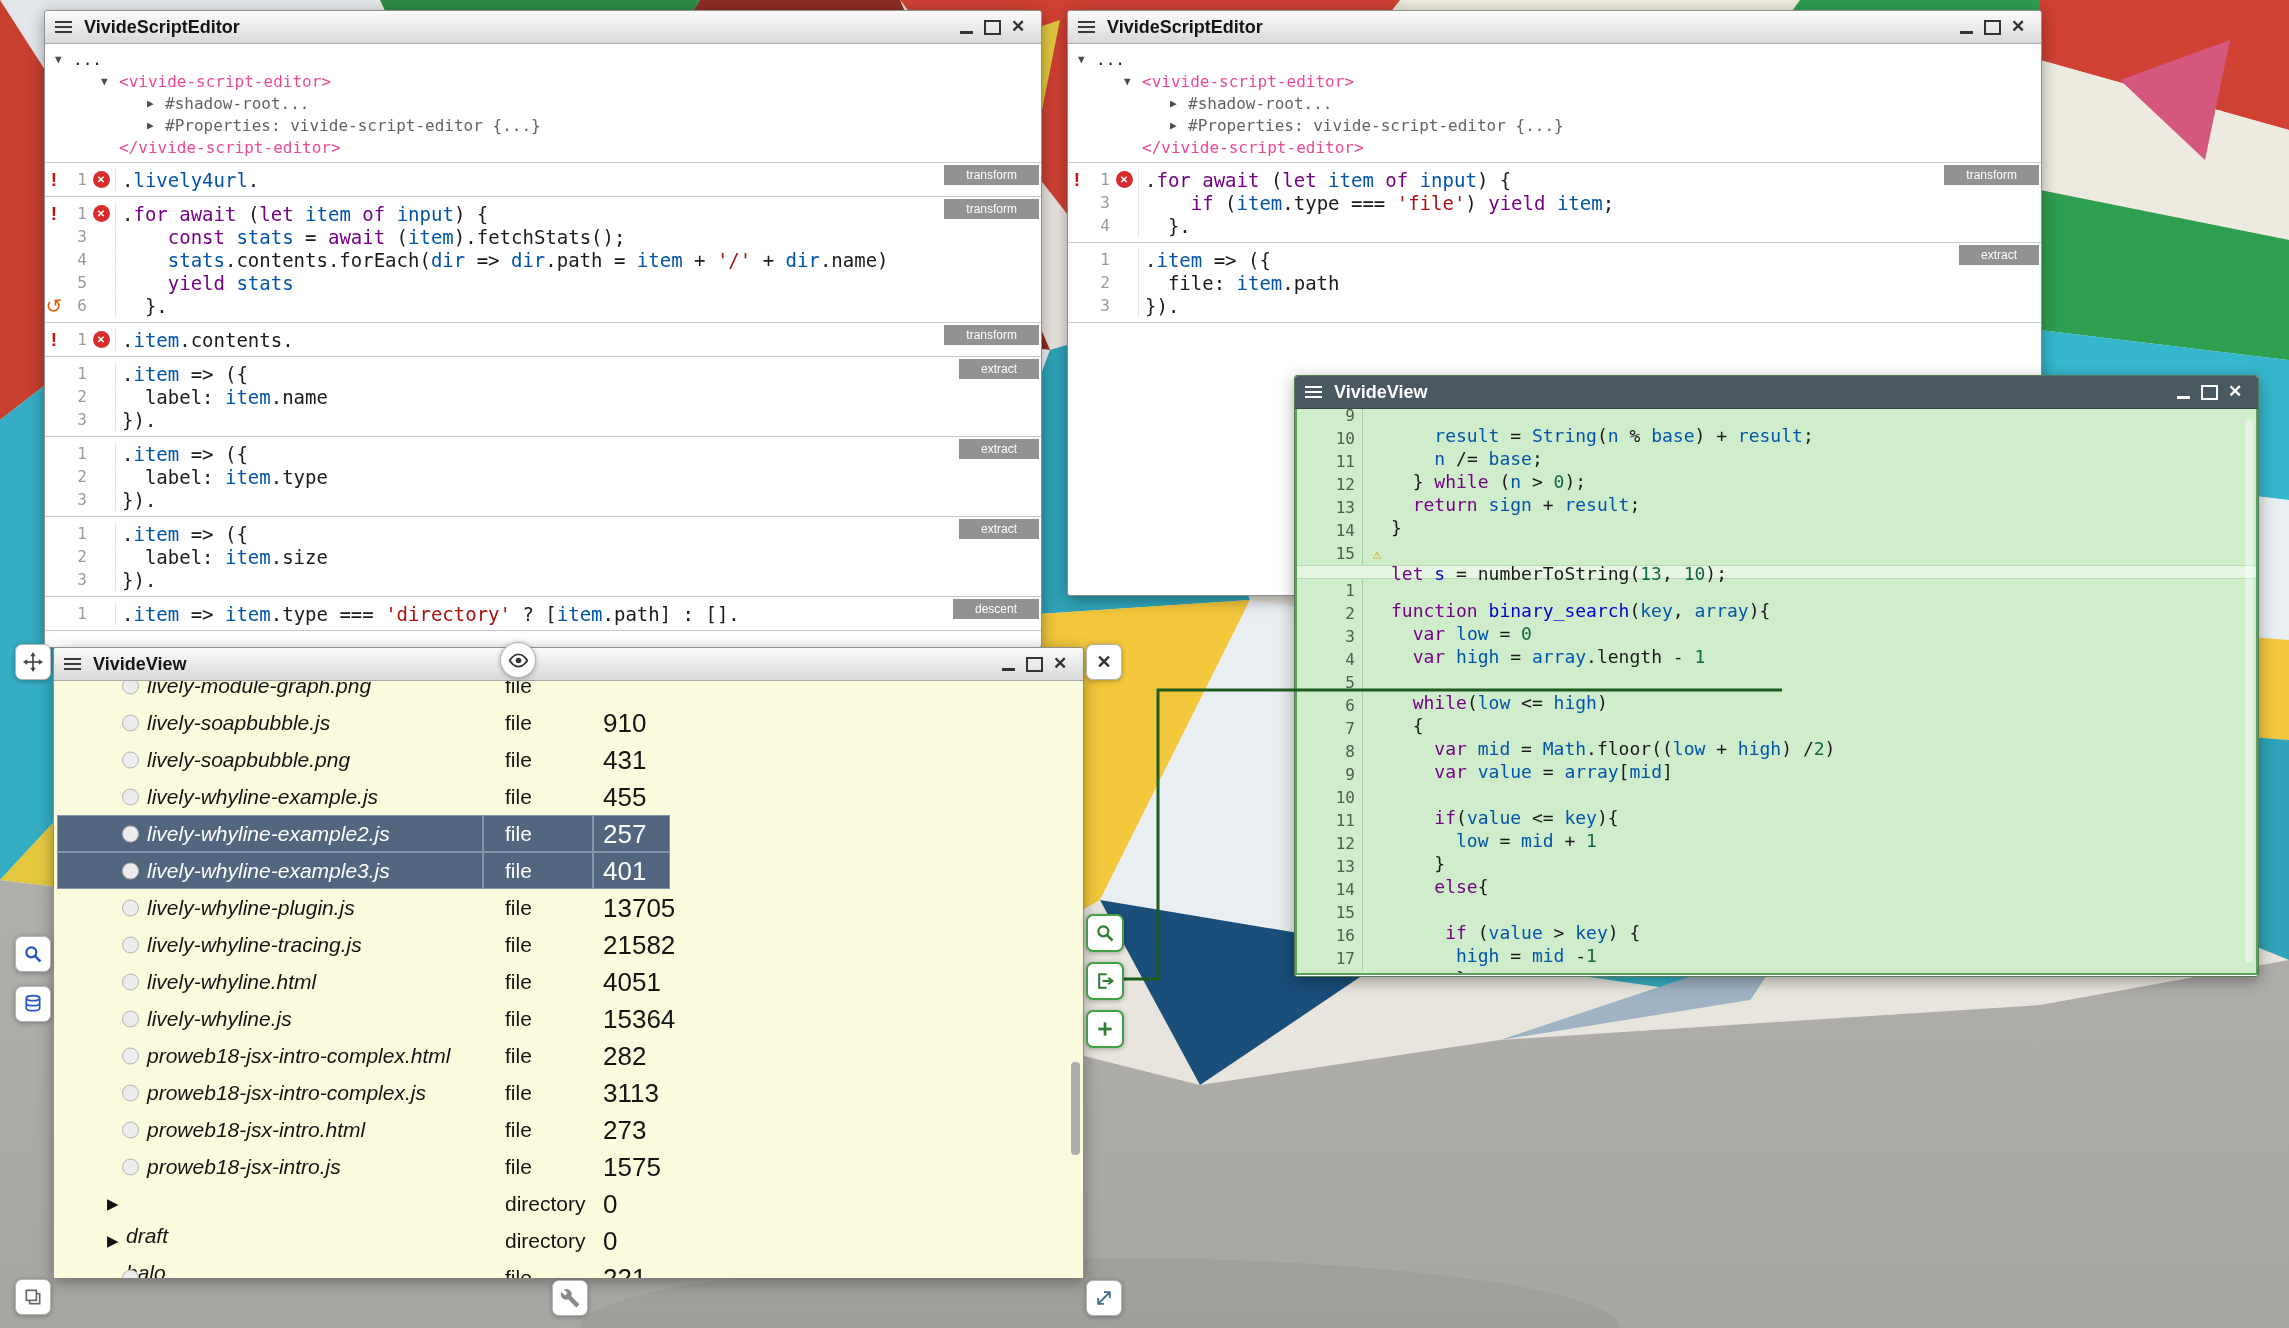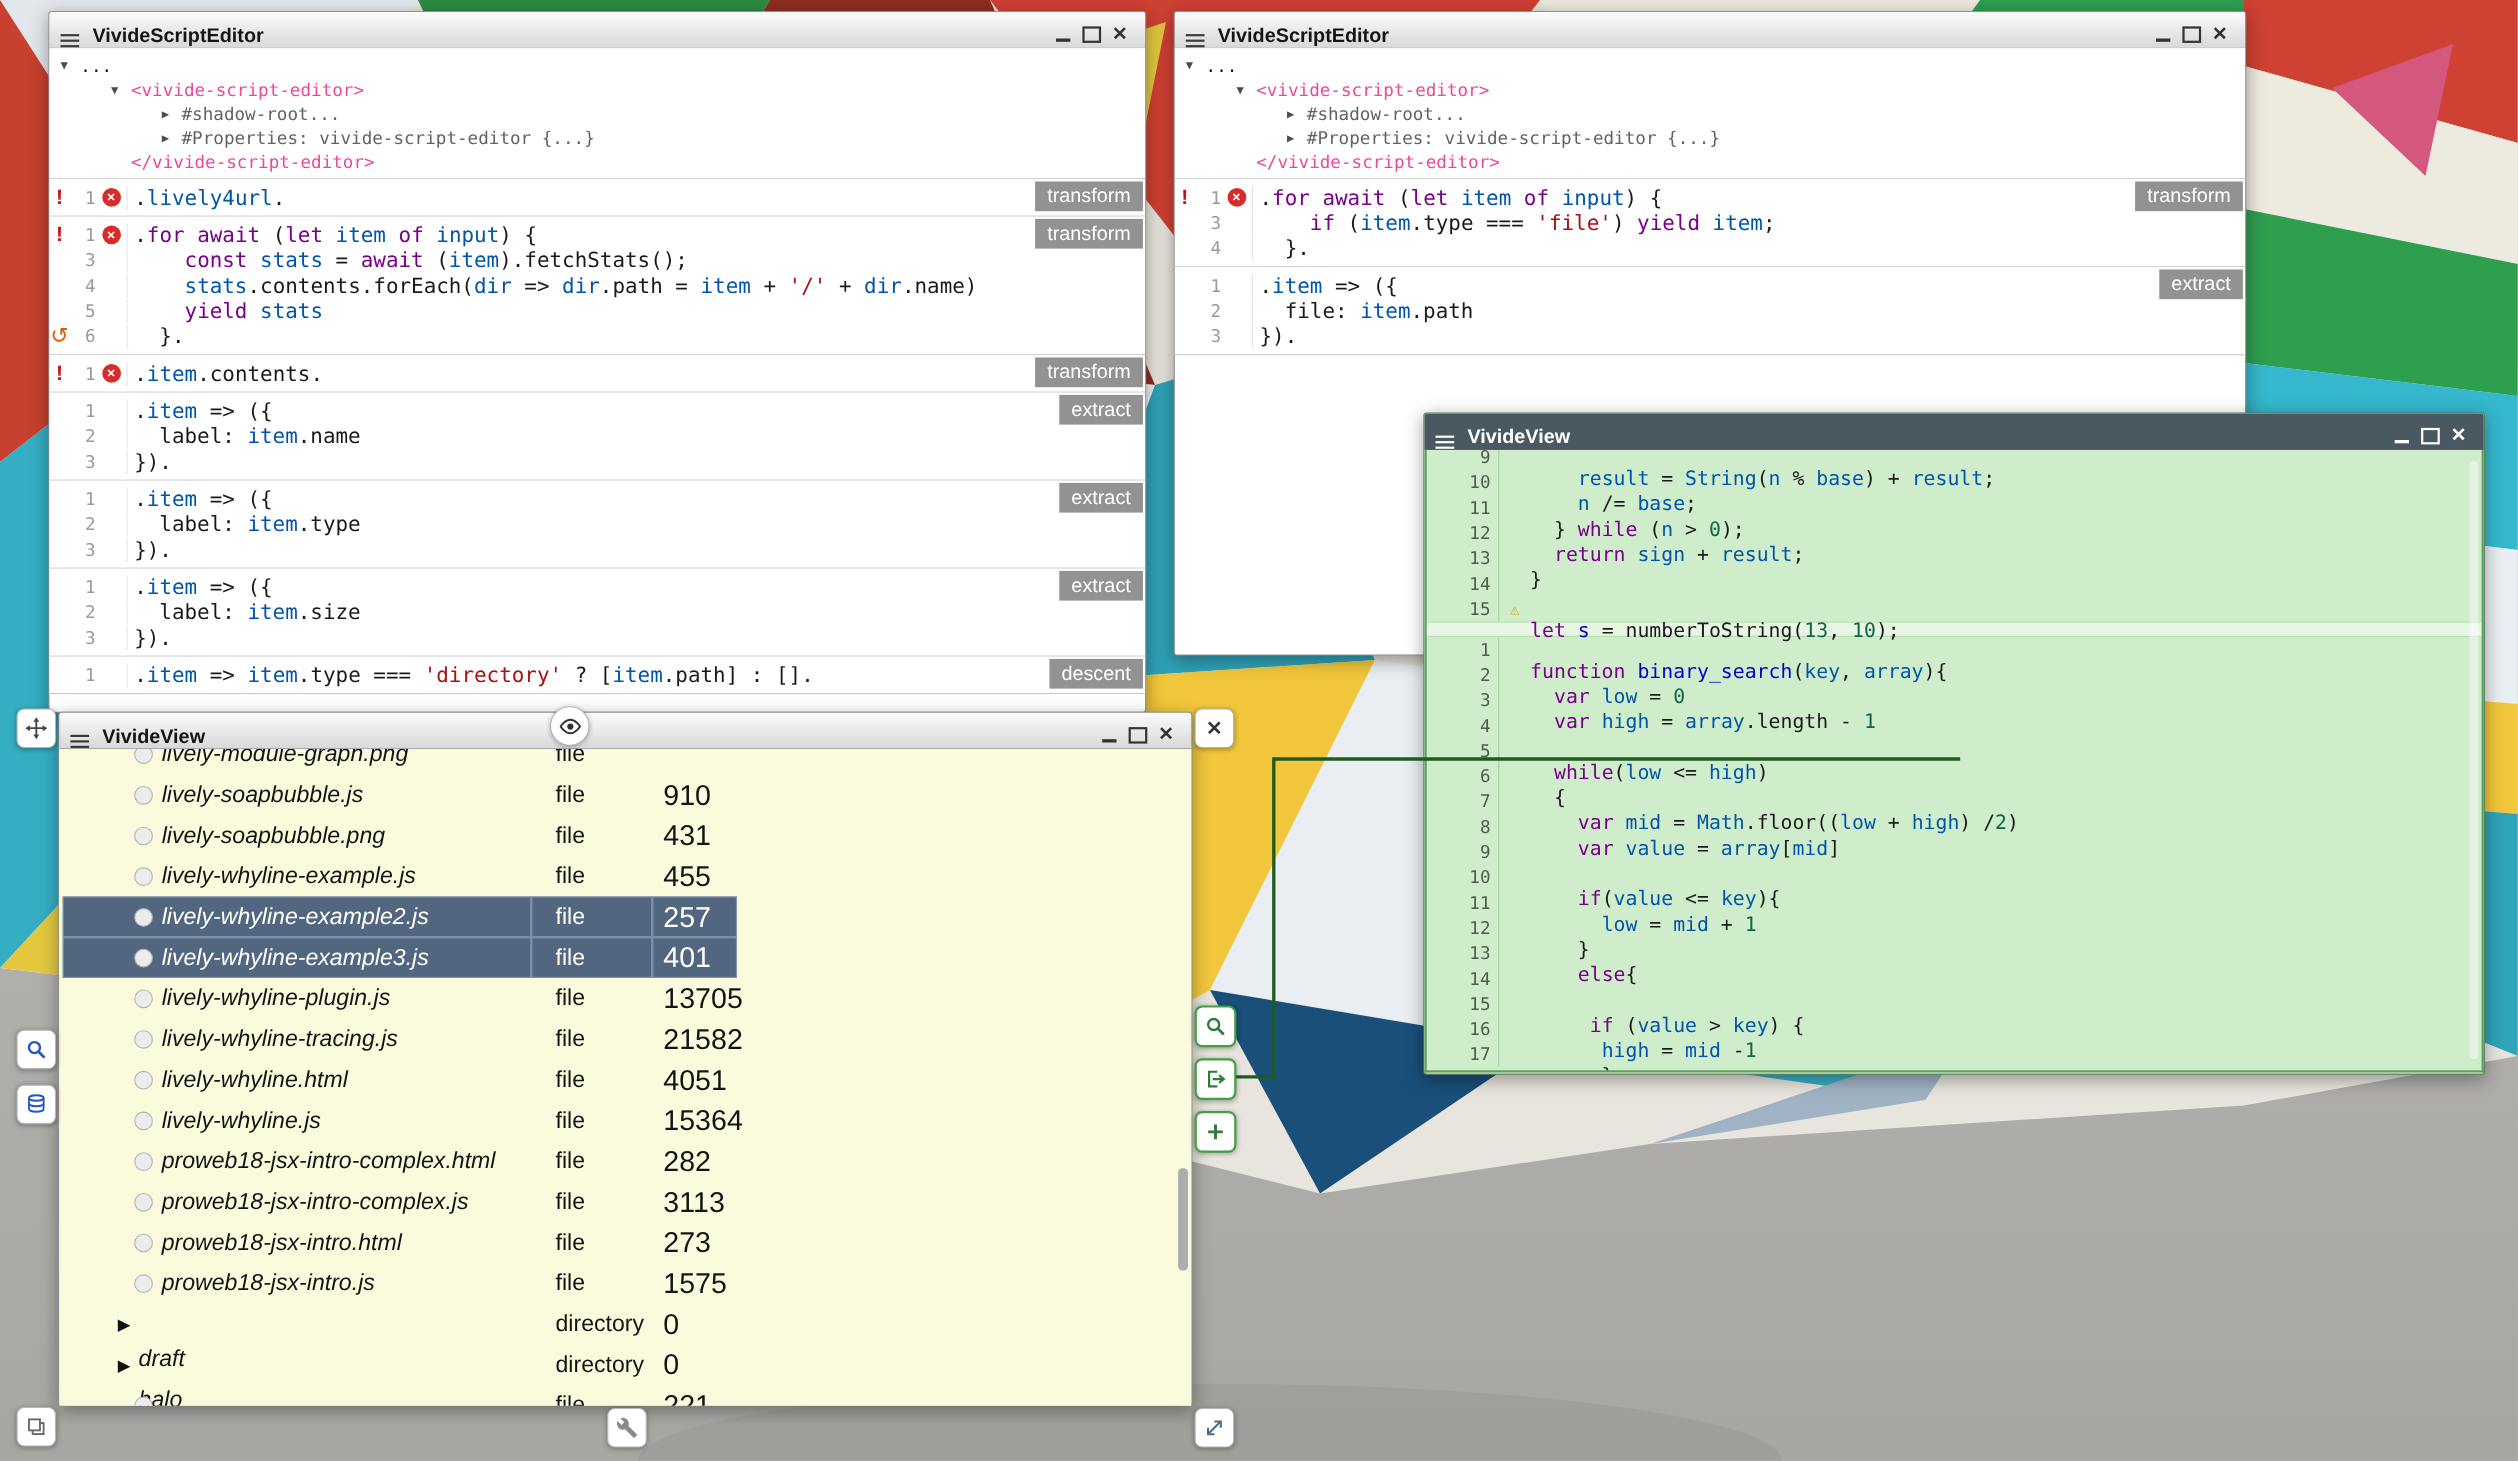--- a/index.html
+++ b/index.html
@@ -3,21 +3,21 @@
 <meta charset="utf-8">
 <style>
   html,body{margin:0;padding:0;width:2289px;height:1328px;overflow:hidden;
     font-family:"Liberation Sans",sans-serif;position:relative;background:#b7b5b2;}
   .bg{position:absolute;left:0;top:0;z-index:0;}
 
   
   .window{position:absolute;background:#fff;border:1px solid #8f8f8f;
     box-shadow:0 4px 16px rgba(0,0,0,.35);border-radius:3px;}
   .titlebar{height:32px;background:linear-gradient(#fbfbfb,#d9d9d9);
-    border-bottom:1px solid #a8a8a8;display:flex;align-items:flex-end;
+    border-bottom:1px solid #a8a8a8;display:flex;align-items:center;
     padding:0 10px;border-radius:3px 3px 0 0;}
   .ham{display:flex;flex-direction:column;gap:3px;margin-right:12px;cursor:pointer;}
   .ham span{width:17px;height:2px;background:#3a3a3a;display:block;}
   .wtitle{font-weight:700;font-size:18px;color:#151515;white-space:nowrap;}
   .spacer{flex:1;}
   .winbtn{width:26px;height:24px;display:flex;align-items:flex-end;justify-content:center;cursor:pointer;}
   .ic-min{width:13px;height:3px;background:#333;margin-bottom:5px;}
   .winbtn.mid{align-items:center;}
   .ic-max{width:13px;height:11px;border:2px solid #333;}
   .ic-close{font:700 17px "Liberation Sans",sans-serif;color:#333;line-height:24px;}
@@ -40,21 +40,21 @@
     font-family:"DejaVu Sans Mono",monospace;font-size:19px;}
   .mark{width:18px;flex:none;text-align:center;color:#cc1111;
     font:700 19px "Liberation Sans",sans-serif;}
   .mark.undo{color:#e65c00;font-weight:400;font-size:20px;}
   .lnum{width:24px;flex:none;text-align:right;color:#9a9a9a;font-size:16px;}
   .lint{width:28px;flex:none;display:flex;justify-content:center;}
   .lint-dot{width:17px;height:17px;border-radius:50%;background:#d92b2b;color:#fff;
     font:700 10px "Liberation Sans",sans-serif;display:flex;align-items:center;justify-content:center;}
   .code-text{flex:1;border-left:1px solid #e4e4e4;padding-left:6px;white-space:pre;overflow:hidden;}
   .badge{position:absolute;top:2px;right:2px;background:rgba(125,125,125,.84);color:#fff;
-    font-size:18px;padding:3px 11px;z-index:2;}
+    font-size:12px;padding:3px 22px;z-index:2;}
 
   
   .tk-p{color:#1a1a1a}.tk-k{color:#770088}.tk-v{color:#0055aa}
   .tk-s{color:#aa1111}.tk-n{color:#116644}.tk-d{color:#0000cc}
   .tk-tag{color:#ec4899}.tk-gray{color:#5f6368}
 
   
   .gcontent{position:relative;height:564px;overflow:hidden;background:#cfeccb;
     border:2px solid #58a15b;border-top:none;}
   .gwrap{margin-top:-5px;}

